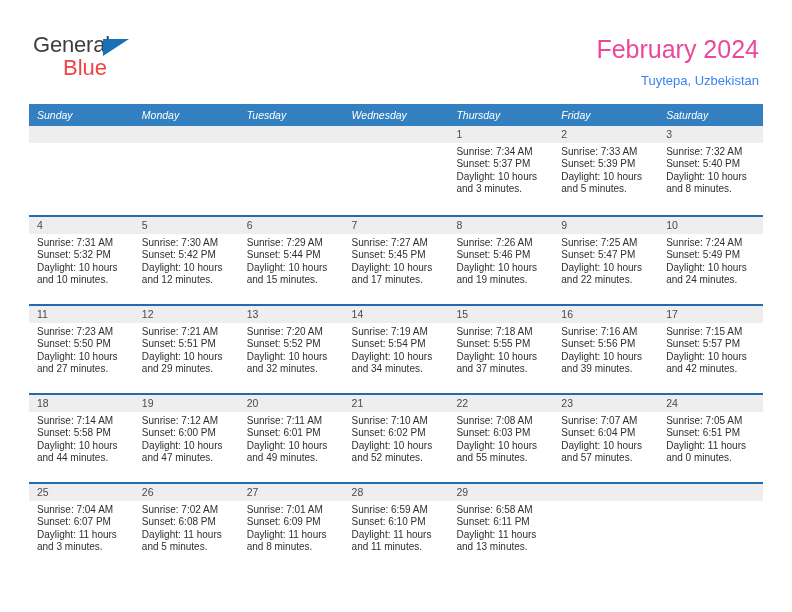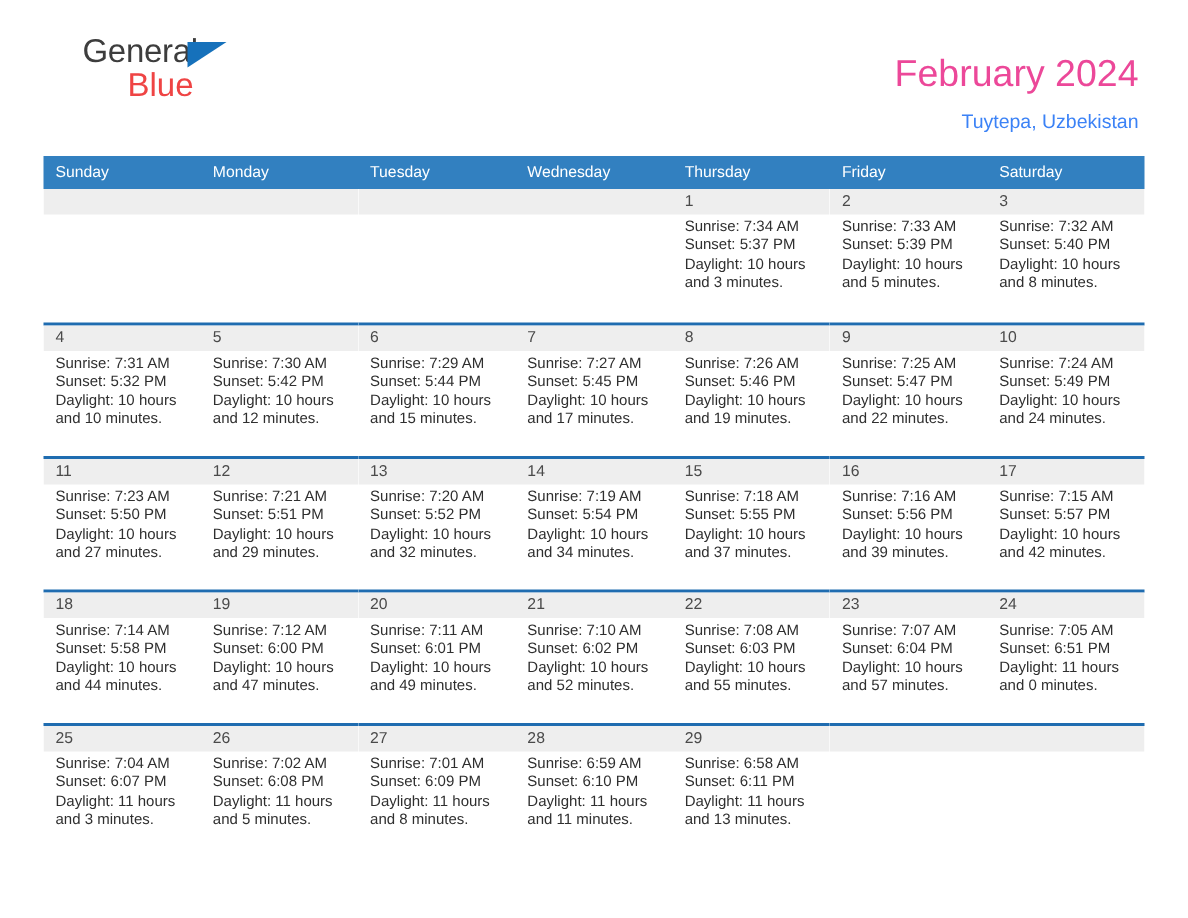--- a/index.html
+++ b/index.html
@@ -22,24 +22,23 @@
   
   .masthead {
     position: absolute;
     left: 0; top: 0;
     width: 792px;
     height: 100px;
   }
   .logo {
     position: absolute;
     left: 33px;
-    top: 21px;
+    top: 32px;
     width: 160px;
     height: 50px;
-    margin-left: 22px;
   }
   .logo-general {
     position: absolute;
     left: 0; top: 0;
     font-size: 22px;
     color: #3d3d3d;
     letter-spacing: -0.2px;
     line-height: 26px;
     font-weight: 400;
   }
@@ -89,20 +88,21 @@
     position: absolute;
     left: 29px;
     top: 104px;
     width: 734px;
   }
   .weekday-row {
     display: flex;
     width: 100%;
     background: #3280c0;
     height: 22px;
+    font-style: italic;
   }
   .weekday {
     flex: 1 1 0;
     color: #ffffff;
     font-size: 10.5px;
     line-height: 22px;
     padding-left: 8px;
     white-space: nowrap;
     overflow: hidden;
   }

